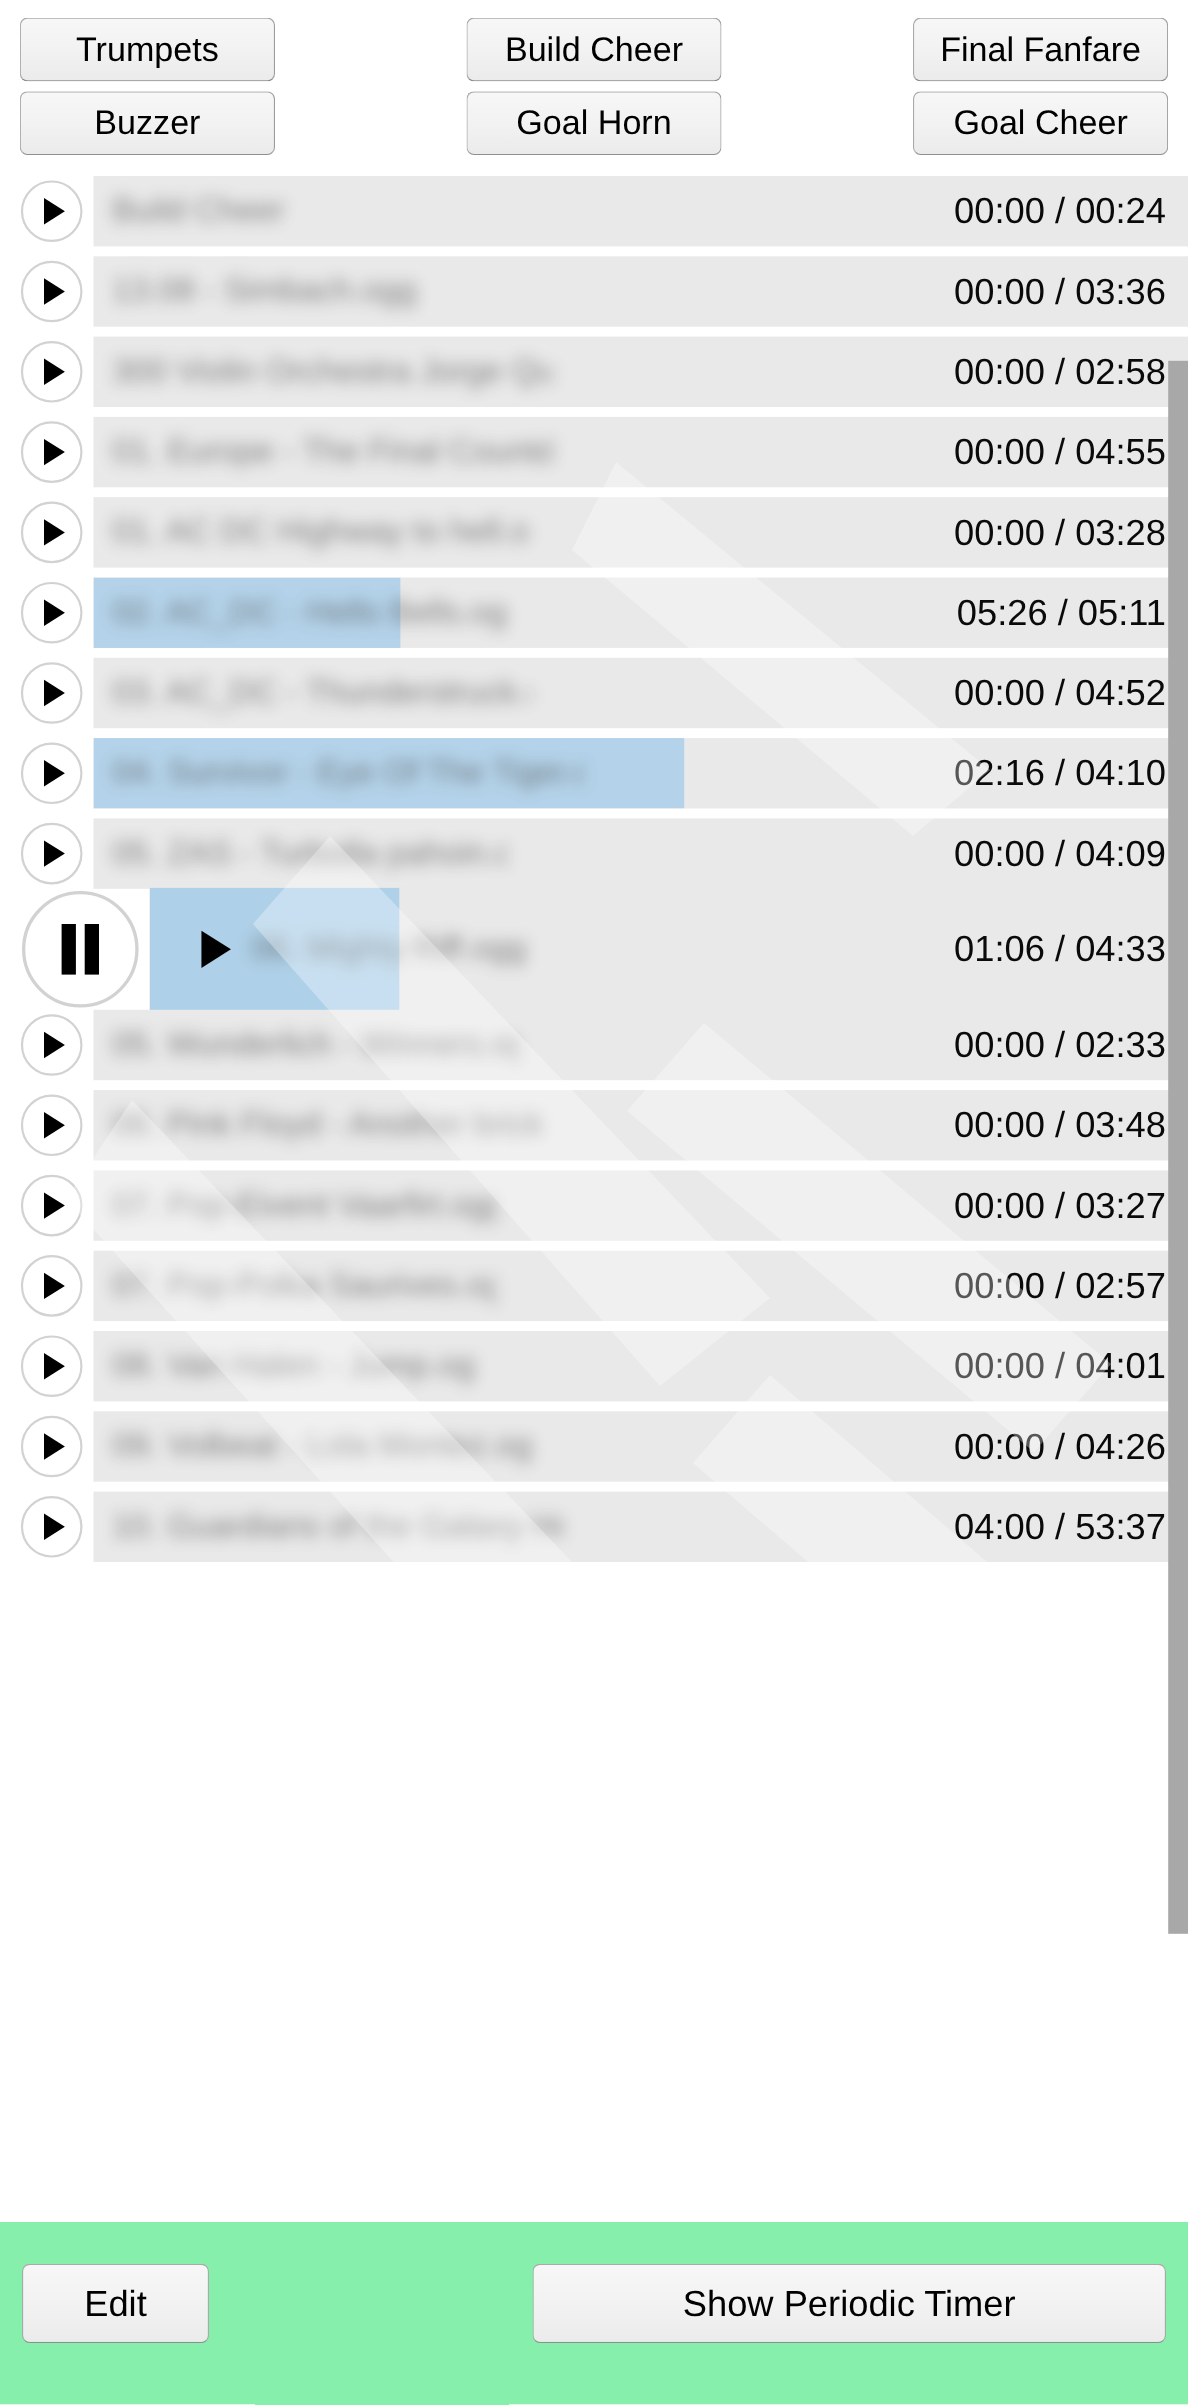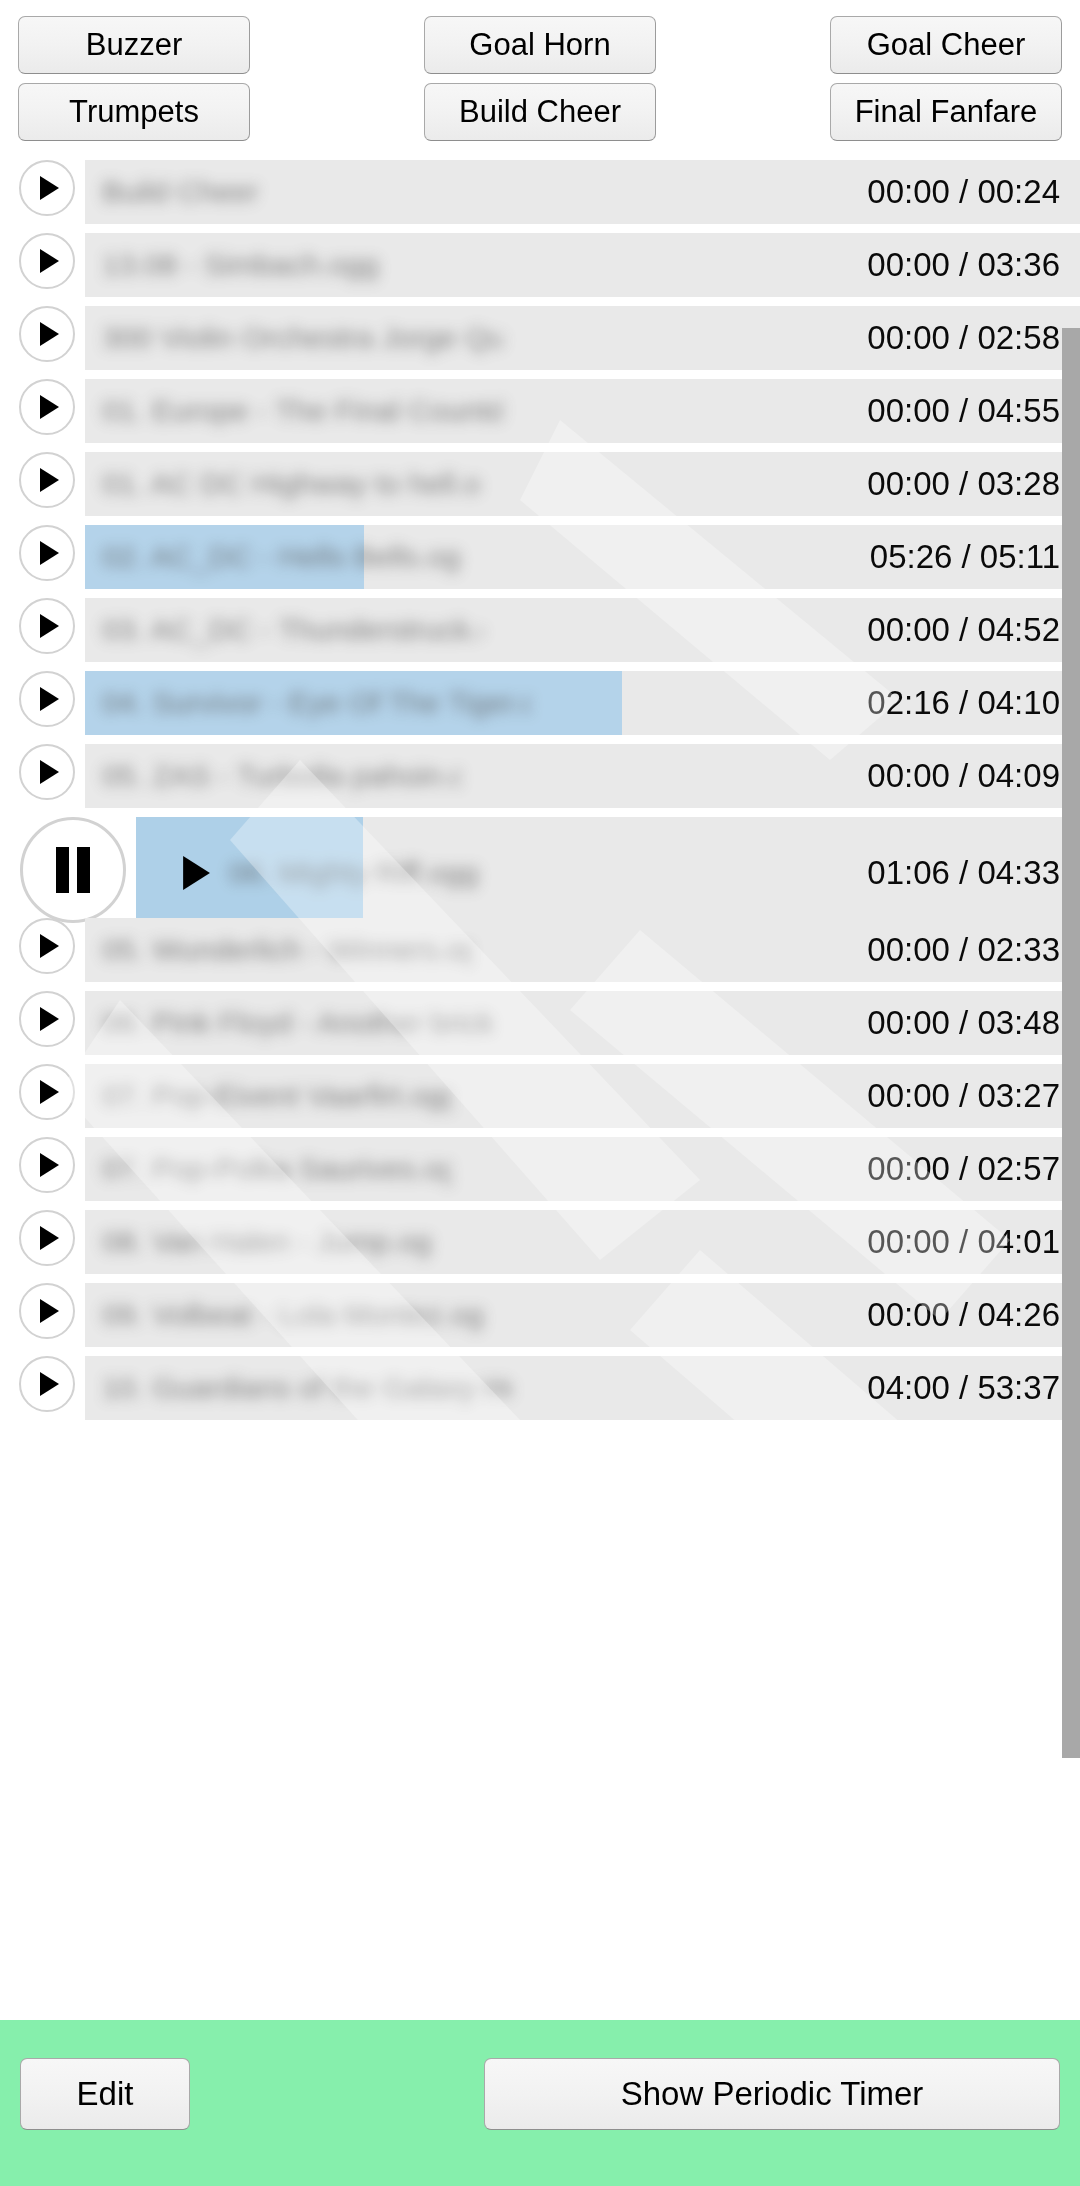--- a/index.html
+++ b/index.html
@@ -57,21 +57,21 @@
     width: 1080px;
     height: 1860px;
     overflow: hidden;
     background: #ffffff;
   }
   .track-row {
     position: relative;
     height: 64px;
     margin-bottom: 9px;
     display: flex;
-    align-items: flex-start;
+    align-items: center;
   }
   .play-btn {
     position: relative;
     flex: 0 0 auto;
     width: 56px;
     height: 56px;
     margin-left: 19px;
     margin-right: 10px;
     border-radius: 50%;
     border: 2px solid #d2d2d2;
@@ -202,28 +202,28 @@
     white-space: nowrap;
   }
   #edit-button { width: 170px; }
   #periodic-timer-button { width: 576px; }
 </style>
 </head>
 <body>
 
 <div id="soundpad">
     <div class="pad-row">
+      <div class="pad-btn">Trumpets</div>
+      <div class="pad-btn">Build Cheer</div>
+      <div class="pad-btn">Final Fanfare</div>
+    </div>
+    <div class="pad-row">
       <div class="pad-btn">Buzzer</div>
       <div class="pad-btn">Goal Horn</div>
       <div class="pad-btn">Goal Cheer</div>
-    </div>
-    <div class="pad-row">
-      <div class="pad-btn">Trumpets</div>
-      <div class="pad-btn">Build Cheer</div>
-      <div class="pad-btn">Final Fanfare</div>
     </div>
   </div>
 
 <div id="tracklist">
     <div class="track-row">
       <div class="play-btn">
         <svg width="34" height="34" viewBox="0 0 34 34">
           <polygon points="10,5 29,17 10,29" fill="#000000"></polygon>
         </svg>
       </div>

